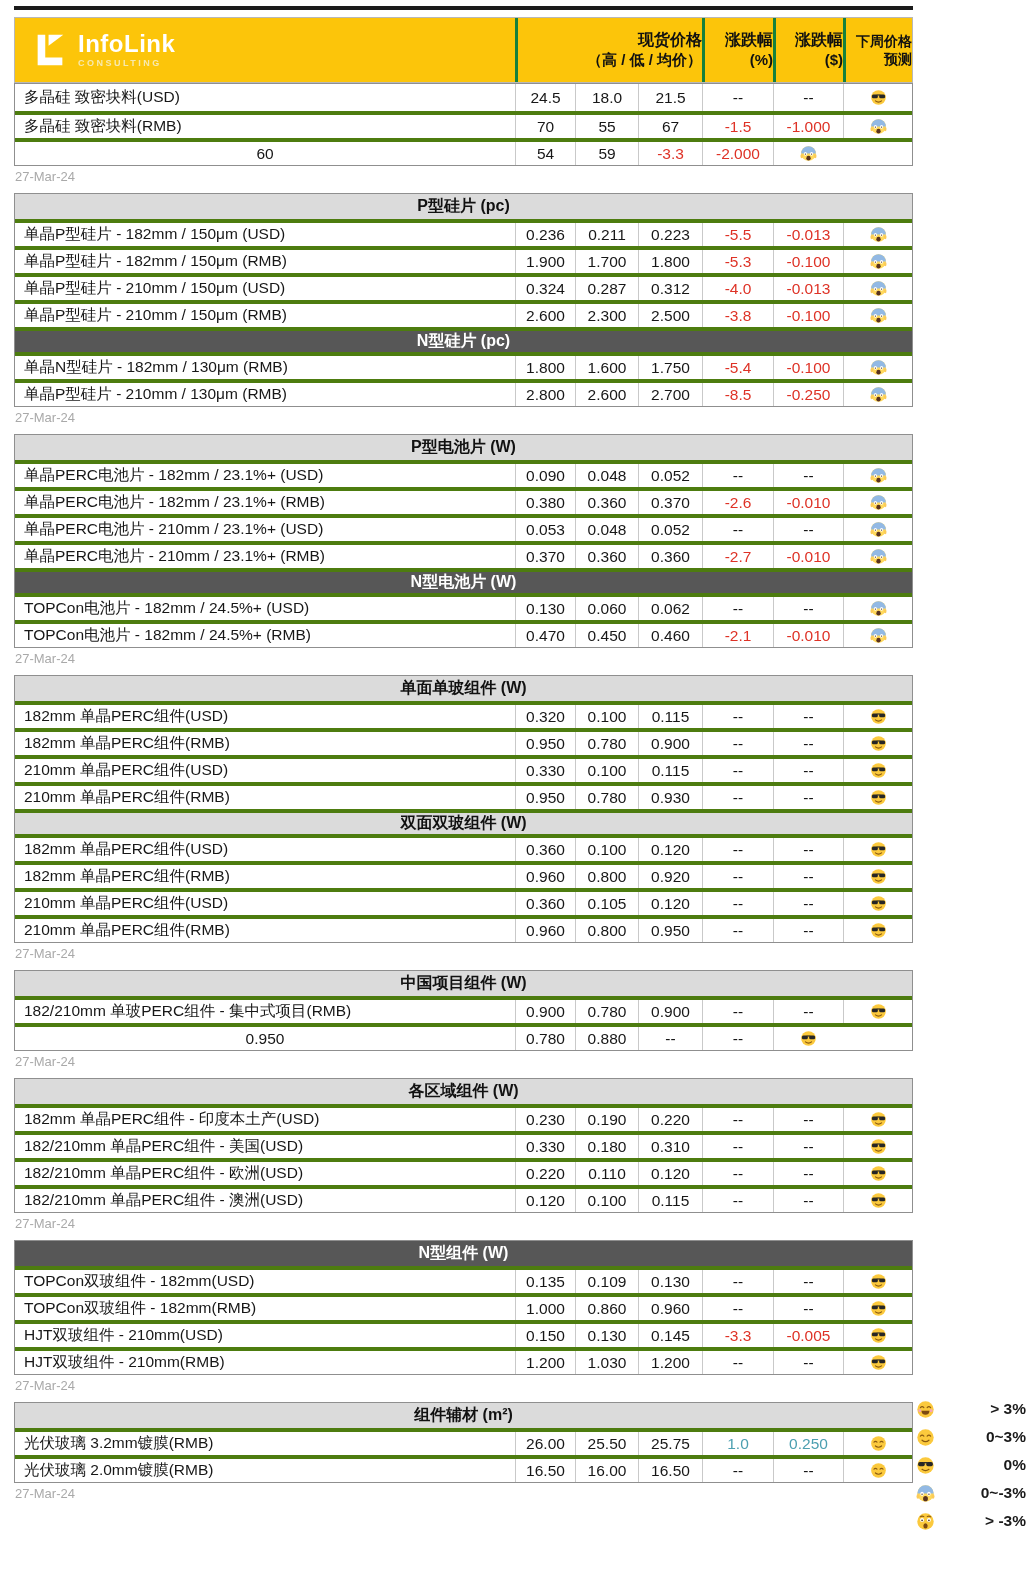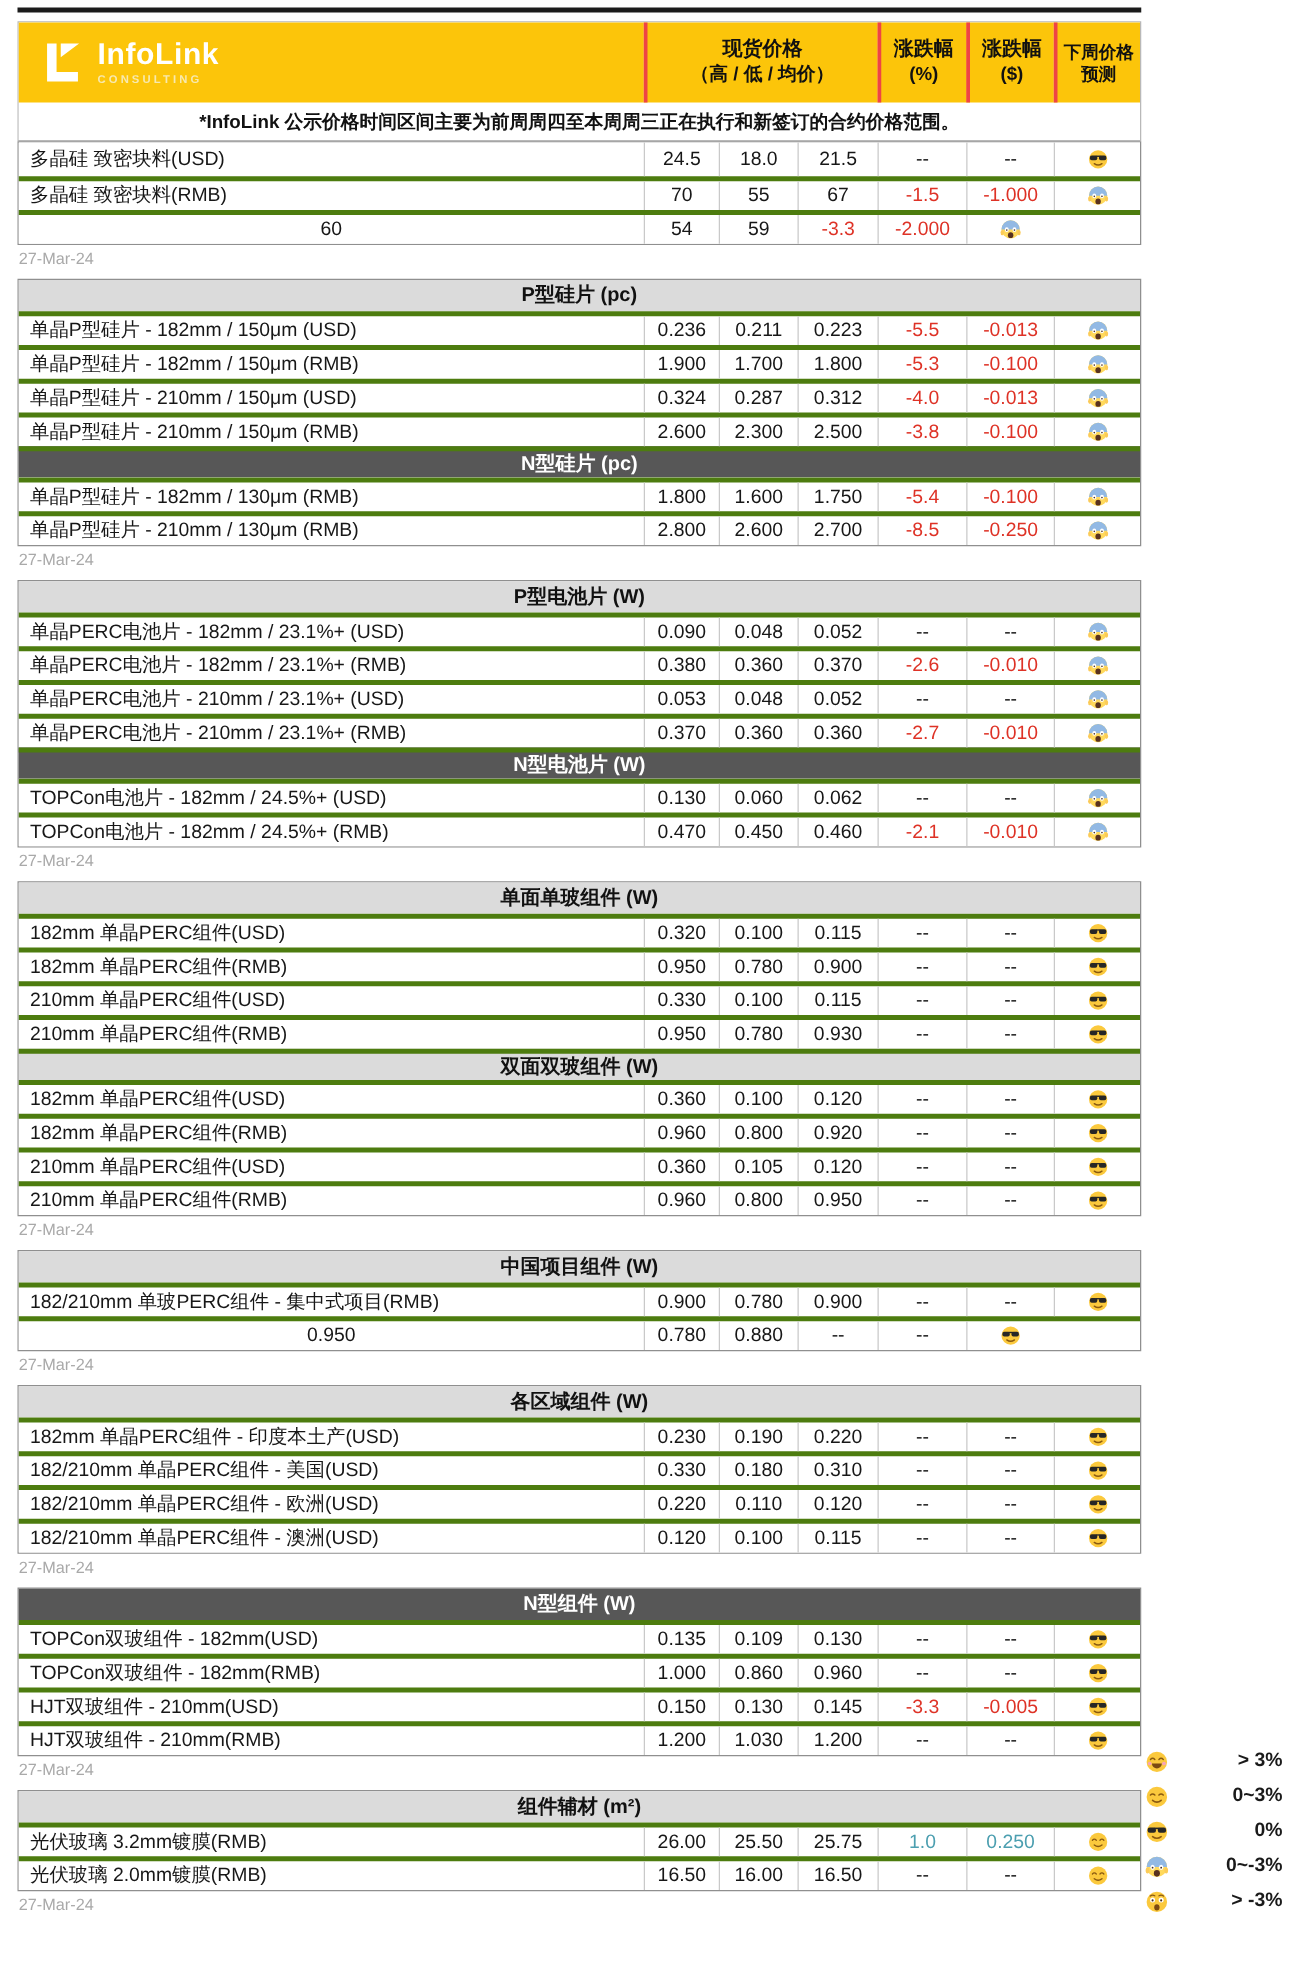--- a/index.html
+++ b/index.html
@@ -7,21 +7,21 @@
               font-family:"Liberation Sans","DejaVu Sans",sans-serif; }
   .page { position:absolute; left:14px; top:6px; width:899px; }
 
   .top-line { height:4px; background:#1b1b1b; margin-bottom:7px; }
 
   
   .head-block { border:1px solid #b8b8b8; }
   .yellow-header { display:flex; height:64px; background:#fff; }
   .yh-cell { background:#fcc50a; display:flex; flex-direction:column; justify-content:center;
              align-items:center; color:#111; font-weight:700; }
-  .yh-cell + .yh-cell { border-left:3px solid #ef4444; }
+  .yh-cell + .yh-cell { border-left:3px solid #15803d;align-items:flex-end; }
   .yh-label { width:500px; align-items:flex-start; padding-left:16px; }
   .yh-spot { width:187px; }
   .yh-pct { width:71px; }
   .yh-usd { width:70px; }
   .yh-forecast { width:69px; font-size:14px; line-height:18px; }
   .yh-line1 { font-size:16px; line-height:20px; }
   .yh-line2 { font-size:15px; line-height:20px; }
   .logo { display:flex; align-items:center; gap:9px; }
   .logo-mark svg { width:38px; height:38px; display:block; }
   .logo-text .brand { color:#fff; font-size:24px; font-weight:700; letter-spacing:0.5px; line-height:24px; }
@@ -85,21 +85,20 @@
       </div>
       <div class="yh-cell yh-usd">
         <div class="yh-line1">涨跌幅</div>
         <div class="yh-line2">($)</div>
       </div>
       <div class="yh-cell yh-forecast">
         <div>下周价格</div>
         <div>预测</div>
       </div>
     </div>
-    <div class="note-row">*InfoLink 公示价格时间区间主要为前周周四至本周周三正在执行和新签订的合约价格范围。</div>
   </div>
 
   <div>
       <div class="block">
         <div class="row">
           <div class="cell-label">多晶硅 致密块料(USD)</div>
           <div class="num">24.5</div>
           <div class="num">18.0</div>
           <div class="num">21.5</div>
           <div class="chg none">--</div>
@@ -252,21 +251,21 @@
                 <ellipse cx="24.5" cy="18.6" rx="3.3" ry="4" fill="#fff"></ellipse>
                 <circle cx="11.5" cy="19.2" r="1.4" fill="#4A3020"></circle>
                 <circle cx="24.5" cy="19.2" r="1.4" fill="#4A3020"></circle>
                 <ellipse cx="18" cy="27.8" rx="4.6" ry="5" fill="#59321F"></ellipse>
               </svg>
             </span>
           </div>
         </div>
         <div class="section-header dark">N型硅片 (pc)</div>
         <div class="row">
-          <div class="cell-label">单晶P型硅片 - 182mm / 130μm (RMB)</div>
+          <div class="cell-label">单晶N型硅片 - 182mm / 130μm (RMB)</div>
           <div class="num">1.800</div>
           <div class="num">1.600</div>
           <div class="num">1.750</div>
           <div class="chg down">-5.4</div>
           <div class="chg down">-0.100</div>
           <div class="emoji">
             <span>
               <svg viewBox="0 0 36 36">
                 <circle cx="18" cy="18" r="15.5" fill="#FFD95C"></circle>
                 <path d="M2.5 18a15.5 15.5 0 0 1 31 0z" fill="#92B9E4"></path>

